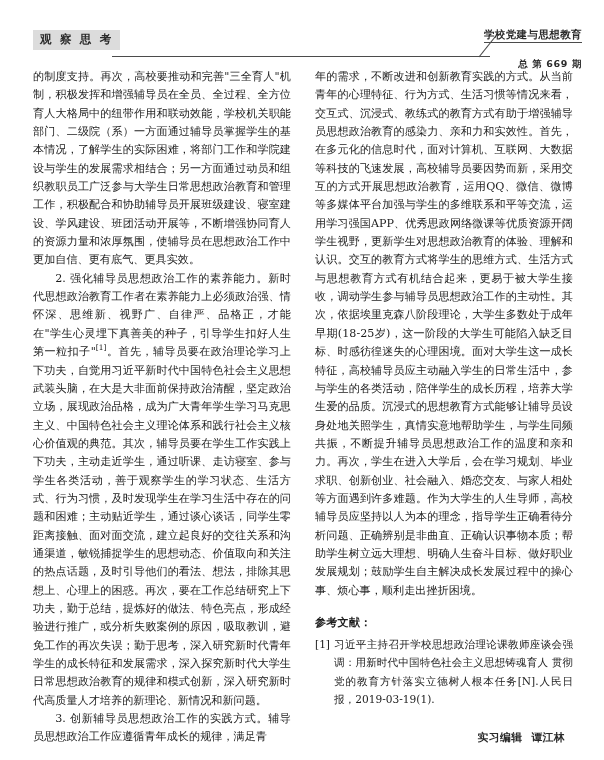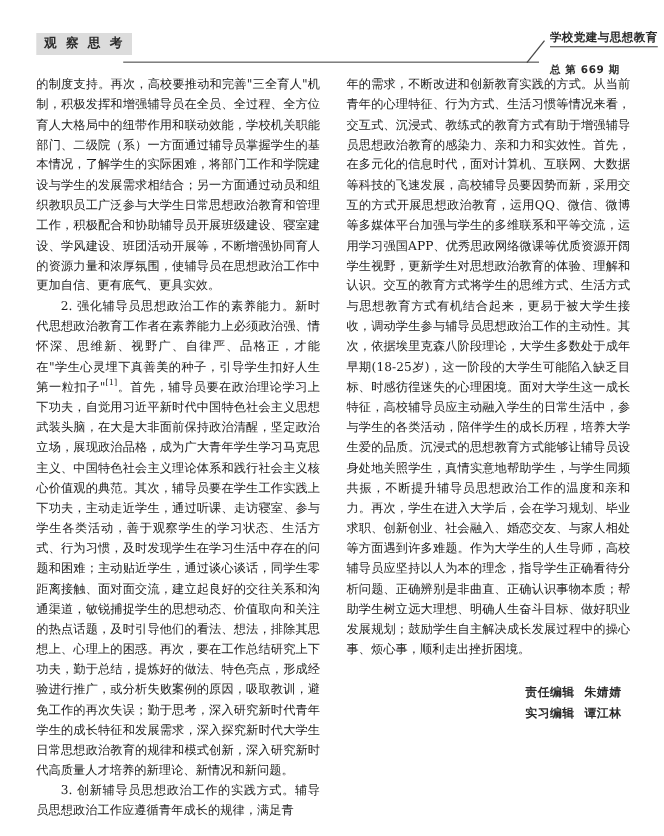--- a/index.html
+++ b/index.html
@@ -54,23 +54,23 @@
   }
   .runhead-slash {
     position: absolute;
     left: 478px;
     top: 6px;
     width: 22px;
     height: 22px;
   }
   .runhead-right {
     position: absolute;
-    right: 6px;
+    right: 22px;
     top: -2px;
-    text-align: left;
+    text-align: right;
     white-space: nowrap;
   }
   .runhead-journal {
     font-family: "DejaVu Sans", "Liberation Sans", sans-serif;
     font-weight: bold;
     font-size: 10.5px;
     letter-spacing: 0.4px;
     color: #2b2b2b;
     line-height: 13px;
     border-bottom: 1px solid #4b4b4b;
@@ -191,25 +191,30 @@
       <p class="body cont">的制度支持。再次，高校要推动和完善"三全育人"机制，积极发挥和增强辅导员在全员、全过程、全方位育人大格局中的纽带作用和联动效能，学校机关职能部门、二级院（系）一方面通过辅导员掌握学生的基本情况，了解学生的实际困难，将部门工作和学院建设与学生的发展需求相结合；另一方面通过动员和组织教职员工广泛参与大学生日常思想政治教育和管理工作，积极配合和协助辅导员开展班级建设、寝室建设、学风建设、班团活动开展等，不断增强协同育人的资源力量和浓厚氛围，使辅导员在思想政治工作中更加自信、更有底气、更具实效。</p>
 
       <p class="body"><span>2. 强化辅导员思想政治工作的素养能力。新时代思想政治教育工作者在素养能力上必须政治强、情怀深、思维新、视野广、自律严、品格正，才能在"学生心灵埋下真善美的种子，引导学生扣好人生第一粒扣子"</span><sup class="ref">[1]</sup><span>。首先，辅导员要在政治理论学习上下功夫，自觉用习近平新时代中国特色社会主义思想武装头脑，在大是大非面前保持政治清醒，坚定政治立场，展现政治品格，成为广大青年学生学习马克思主义、中国特色社会主义理论体系和践行社会主义核心价值观的典范。其次，辅导员要在学生工作实践上下功夫，主动走近学生，通过听课、走访寝室、参与学生各类活动，善于观察学生的学习状态、生活方式、行为习惯，及时发现学生在学习生活中存在的问题和困难；主动贴近学生，通过谈心谈话，同学生零距离接触、面对面交流，建立起良好的交往关系和沟通渠道，敏锐捕捉学生的思想动态、价值取向和关注的热点话题，及时引导他们的看法、想法，排除其思想上、心理上的困惑。再次，要在工作总结研究上下功夫，勤于总结，提炼好的做法、特色亮点，形成经验进行推广，或分析失败案例的原因，吸取教训，避免工作的再次失误；勤于思考，深入研究新时代青年学生的成长特征和发展需求，深入探究新时代大学生日常思想政治教育的规律和模式创新，深入研究新时代高质量人才培养的新理论、新情况和新问题。</span></p>
 
       <p class="body">3. 创新辅导员思想政治工作的实践方式。辅导员思想政治工作应遵循青年成长的规律，满足青</p>
     </div>
 
     <div class="col">
       <p class="body cont">年的需求，不断改进和创新教育实践的方式。从当前青年的心理特征、行为方式、生活习惯等情况来看，交互式、沉浸式、教练式的教育方式有助于增强辅导员思想政治教育的感染力、亲和力和实效性。首先，在多元化的信息时代，面对计算机、互联网、大数据等科技的飞速发展，高校辅导员要因势而新，采用交互的方式开展思想政治教育，运用QQ、微信、微博等多媒体平台加强与学生的多维联系和平等交流，运用学习强国APP、优秀思政网络微课等优质资源开阔学生视野，更新学生对思想政治教育的体验、理解和认识。交互的教育方式将学生的思维方式、生活方式与思想教育方式有机结合起来，更易于被大学生接收，调动学生参与辅导员思想政治工作的主动性。其次，依据埃里克森八阶段理论，大学生多数处于成年早期(18-25岁)，这一阶段的大学生可能陷入缺乏目标、时感彷徨迷失的心理困境。面对大学生这一成长特征，高校辅导员应主动融入学生的日常生活中，参与学生的各类活动，陪伴学生的成长历程，培养大学生爱的品质。沉浸式的思想教育方式能够让辅导员设身处地关照学生，真情实意地帮助学生，与学生同频共振，不断提升辅导员思想政治工作的温度和亲和力。再次，学生在进入大学后，会在学习规划、毕业求职、创新创业、社会融入、婚恋交友、与家人相处等方面遇到许多难题。作为大学生的人生导师，高校辅导员应坚持以人为本的理念，指导学生正确看待分析问题、正确辨别是非曲直、正确认识事物本质；帮助学生树立远大理想、明确人生奋斗目标、做好职业发展规划；鼓励学生自主解决成长发展过程中的操心事、烦心事，顺利走出挫折困境。</p>
 
+      <div class="refs">
+        <div class="refs-title">参考文献：</div>
+
+        <div class="ref-item">
+          <span class="ref-num">[1]</span>
+          <span class="ref-text">习近平主持召开学校思想政治理论课教师座谈会强调：用新时代中国特色社会主义思想铸魂育人 贯彻党的教育方针落实立德树人根本任务[N].人民日报，2019-03-19(1).</span>
+        </div>
+      </div>
 
       <div class="editors">
-        <div class="editor-line">
-          <span class="editor-role">责任编辑</span><span class="editor-name">朱婧婧</span>
-        </div>
         <div class="editor-line">
           <span class="editor-role">实习编辑</span><span class="editor-name">谭江林</span>
         </div>
       </div>
     </div>
 
   </div>
 </div>
 
 </body></html>

